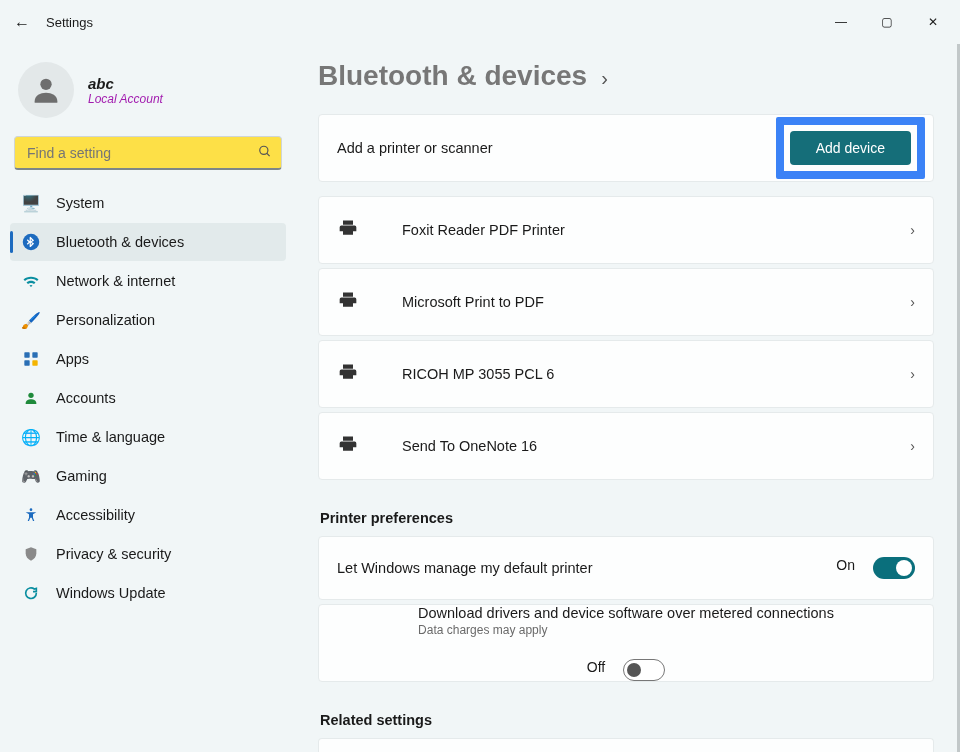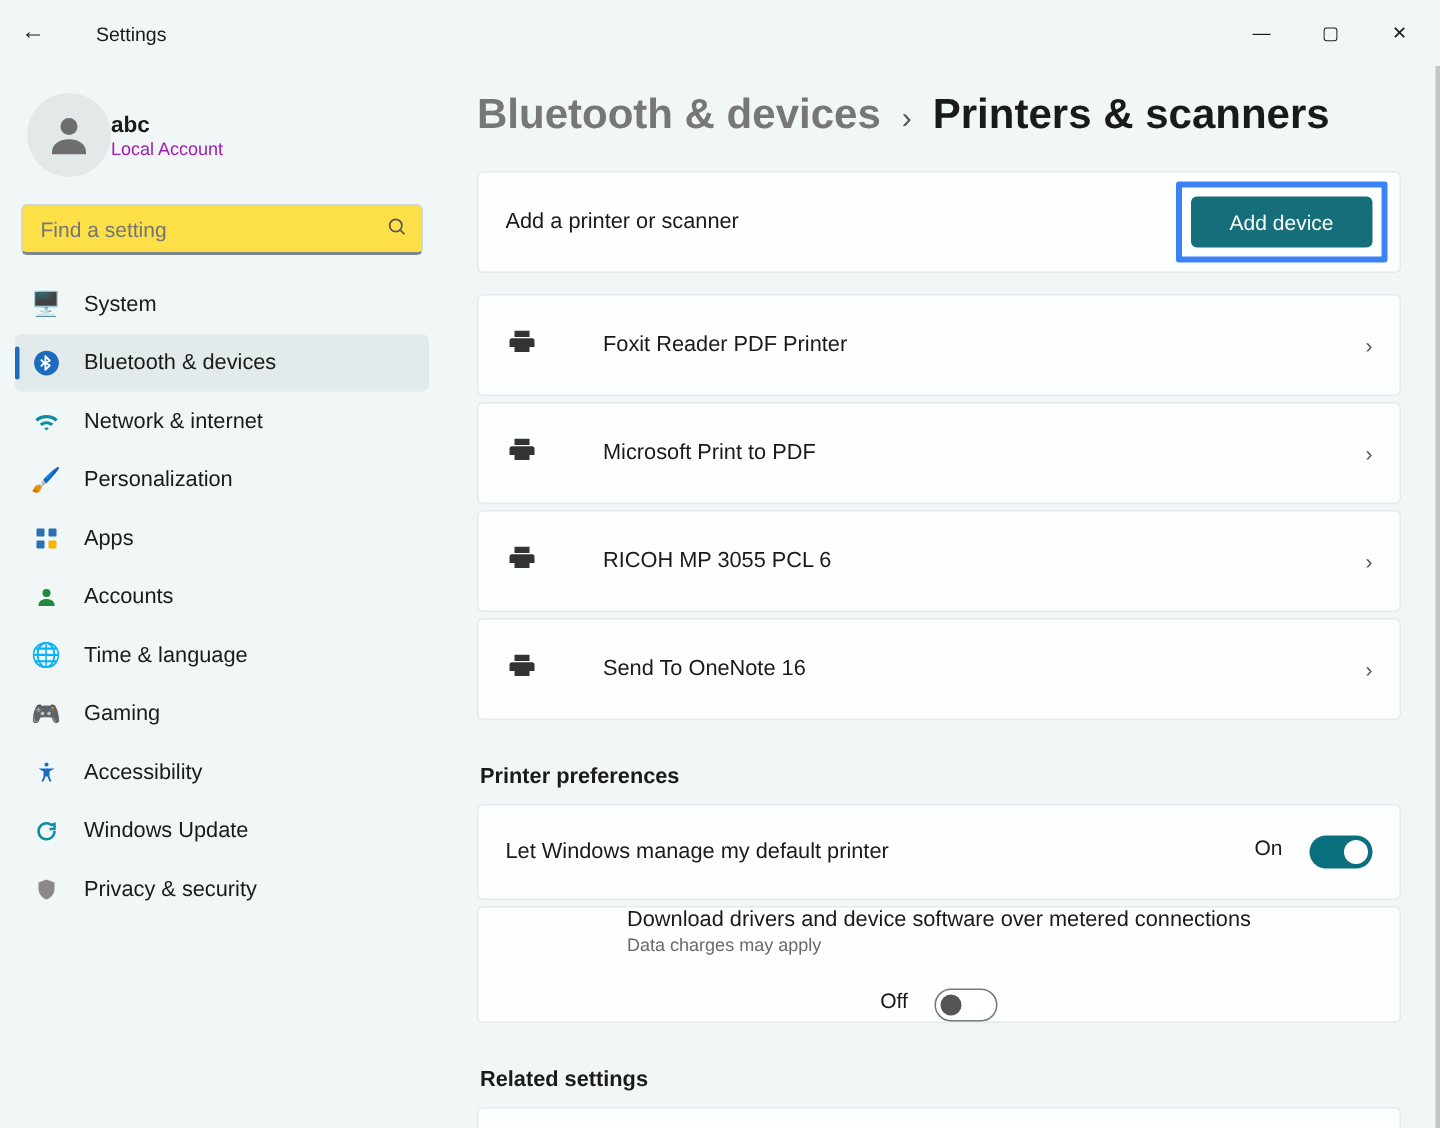--- a/index.html
+++ b/index.html
@@ -1,24 +1,24 @@
 <!DOCTYPE html>
 <html><head>
 <meta charset="utf-8">
 <style>
   * { box-sizing: border-box; margin: 0; padding: 0; }
   html, body { width: 960px; height: 752px; overflow: hidden; font-family: "Segoe UI", sans-serif; background: #f1f6f7; color: #1a1a1a; }
   .titlebar { height: 44px; display: flex; align-items: center; padding: 0 4px; }
   .titlebar .back { width: 36px; height: 36px; display:flex; align-items:center; justify-content:center; font-size:16px; cursor:pointer; }
-  .titlebar .title { font-size: 13px; margin-left: 24px; }
+  .titlebar .title { font-size: 13px; margin-left: 6px; }
   .winbtns { margin-left:auto; display:flex; }
   .winbtn { width:46px; height:32px; display:flex; align-items:center; justify-content:center; cursor:pointer; font-size:12px; }
   .layout { display:flex; height:calc(100% - 44px); }
   .sidebar { width: 296px; padding: 8px 10px 0 10px; }
-  .user { display:flex; align-items:center; padding:10px 8px 18px 8px; }
+  .user { display:flex; align-items:center; gap:14px; padding:10px 8px 18px 8px;font-style:italic; }
   .avatar { width:56px; height:56px; border-radius:50%; background:#e3e8e9; display:flex; align-items:center; justify-content:center; }
   .avatar svg { width:34px; height:34px; fill:#6e6e6e; }
   .user .name { font-size:15px; font-weight:600; }
   .user .sub { font-size:12px; color:#a21caf; }
   .search { position:relative; margin: 0 4px 14px 4px; }
   .search input { width:100%; height:34px; border:1px solid #cfd5d6; border-bottom:2px solid #7d8688; border-radius:4px; background:#fde047; padding:0 34px 0 12px; font-size:14px; outline:none; }
   .search .icon { position:absolute; right:10px; top:50%; transform:translateY(-50%); color:#666; font-size:14px; }
   .nav { display:flex; flex-direction:column; gap:1px; }
   .nav-item { display:flex; align-items:center; gap:16px; height:38px; padding:0 10px 0 12px; border-radius:4px; font-size:14.5px; cursor:pointer; position:relative; }
   .nav-item.active { background:#e2eaeb; }
@@ -29,21 +29,21 @@
   .crumb-parent { font-size:28px; font-weight:600; color:#777; cursor:pointer; }
   .crumb-sep { font-size:20px; color:#555; }
   .crumb-current { font-size:28px; font-weight:600; }
   .card { background:#fdfefe; border:1px solid #e5eaeb; border-radius:4px; display:flex; align-items:center; padding:0 18px; margin-bottom:4px; }
   .card.h64 { height:64px; }
   .card.h68 { height:68px;gap:43px; }
   .card.h78 { height:78px;flex-direction:column; }
   .add-card { height:68px; justify-content:space-between; }
   .add-card .lbl { font-size:14.5px; }
   .add-btn { background:#156e79; color:#fff; border:none; height:34px; padding:0 26px; border-radius:4px; font-size:14px; cursor:pointer; }
-  .add-highlight { border:4px solid #3b82f6; border-radius:2px; padding:6px; margin:-10px; }
+  .add-highlight { border:8px solid #3b82f6; border-radius:2px; padding:6px; margin:-10px; }
   .printer-row { height:68px; gap:20px; cursor:pointer; }
   .printer-row .picon { width:22px; text-align:center; color:#2a2a2a; }
   .printer-row .plabel { font-size:14.5px; }
   .printer-row .chev { margin-left:auto; color:#555; font-size:14px; }
   .section-h { font-size:14.5px; font-weight:600; margin:30px 0 10px 2px; }
   .pref-row { justify-content:space-between; }
   .pref-row .txt { font-size:14.5px; }
   .pref-row .sub { font-size:12px; color:#6a6a6a; margin-top:2px; }
   .toggle-wrap { display:flex; align-items:flex-start; gap:18px; }
   .toggle-state { font-size:14px; }
@@ -153,43 +153,42 @@
       <div class="nav-item">
         <span class="nav-icon ic-blue">
           <svg width="16" height="16" viewBox="0 0 24 24" fill="#1d6bbf">
               <circle cx="12" cy="4" r="2"></circle>
               <path d="M4 8h16l-5 3v5l2 5h-2l-2-5h-2l-2 5H7l2-5v-5z"></path>
             </svg>
         </span>
         <span>Accessibility</span>
       </div>
       <div class="nav-item">
+        <span class="nav-icon ic-grey">
+          <svg width="16" height="16" viewBox="0 0 24 24" fill="#8a8a8a">
+              <path d="M12 2l8 3v6c0 5-3 9-8 11-5-2-8-6-8-11V5z"></path>
+            </svg>
+        </span>
+        <span>Privacy &amp; security</span>
+      </div>
+      <div class="nav-item">
         <span class="nav-icon ic-teal">
           <svg width="16" height="16" viewBox="0 0 24 24" fill="none" stroke="#0a8ea0" stroke-width="2.5">
               <path d="M20 12a8 8 0 1 1-3-6l3-1v5h-5"></path>
             </svg>
         </span>
         <span>Windows Update</span>
-      </div>
-      <div class="nav-item">
-        <span class="nav-icon ic-grey">
-          <svg width="16" height="16" viewBox="0 0 24 24" fill="#8a8a8a">
-              <path d="M12 2l8 3v6c0 5-3 9-8 11-5-2-8-6-8-11V5z"></path>
-            </svg>
-        </span>
-        <span>Privacy &amp; security</span>
       </div>
     </nav>
   </aside>
 
   <main class="main">
     <div class="crumbs">
       <span class="crumb-parent">Bluetooth &amp; devices</span>
       <span class="crumb-sep">›</span>
-      <span class="crumb-current">Printers &amp; scanners</span>
     </div>
 
     <div class="card add-card" style="margin-bottom:14px;">
       <span class="lbl">Add a printer or scanner</span>
       <span class="add-highlight">
         <button class="add-btn">Add device</button>
       </span>
     </div>
 
     <div class="card printer-row h68">

